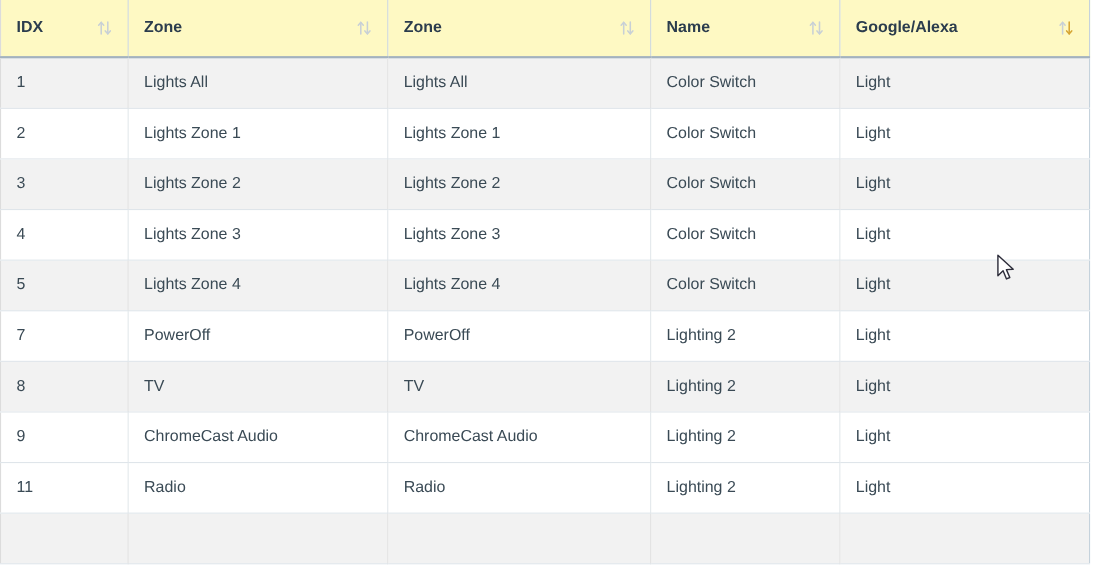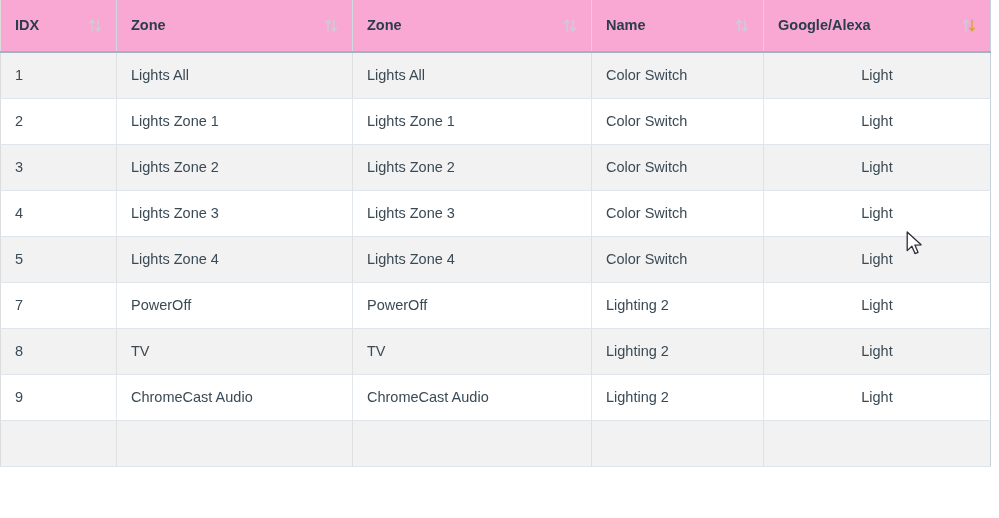--- a/index.html
+++ b/index.html
@@ -32,21 +32,21 @@
   
   col.c-idx    { width: 116px; }
   col.c-name   { width: 236px; }
   col.c-alias  { width: 239px; }
   col.c-type   { width: 172px; }
   col.c-assist { width: 227px; }
 
   
   thead th {
     height: 52px;
-    background: #f9a8d4;
+    background: #fef9c3;
     color: #2b3c4d;
     font-size: 14.5px;
     font-weight: bold;
     text-align: left;
     vertical-align: middle;
     padding: 0 14px;
     border-right: 1px solid #cfd9e0;
     border-bottom: 2px solid #a3b2bf;
     white-space: nowrap;
     cursor: pointer;
@@ -81,21 +81,21 @@
     font-weight: normal;
     color: #3a4a55;
     text-align: left;
     vertical-align: middle;
     border-right: 1px solid #e3e8ec;
     border-bottom: 1px solid #dfe5ea;
     white-space: nowrap;
     overflow: hidden;
     text-overflow: ellipsis;
   }
-  tbody td:last-child { border-right: none; text-align: center; }
+  tbody td:last-child { border-right: none; }
 
   tbody tr.odd  td { background: #f2f2f2; }
   tbody tr.even td { background: #ffffff; }
 
   tbody tr.odd td  { border-right-color: #e0e0e0; }
 
   
   #cursor {
     position: absolute;
     pointer-events: none;
@@ -256,20 +256,27 @@
           <td>Lighting 2</td>
           <td>Light</td>
         </tr>
         <tr class="even">
           <td>9</td>
           <td>ChromeCast Audio</td>
           <td>ChromeCast Audio</td>
           <td>Lighting 2</td>
           <td>Light</td>
         </tr>
+        <tr class="even">
+          <td>11</td>
+          <td>Radio</td>
+          <td>Radio</td>
+          <td>Lighting 2</td>
+          <td>Light</td>
+        </tr>
         <tr class="odd">
           <td></td>
           <td></td>
           <td></td>
           <td></td>
           <td></td>
         </tr>
       </tbody>
   </table>
 

